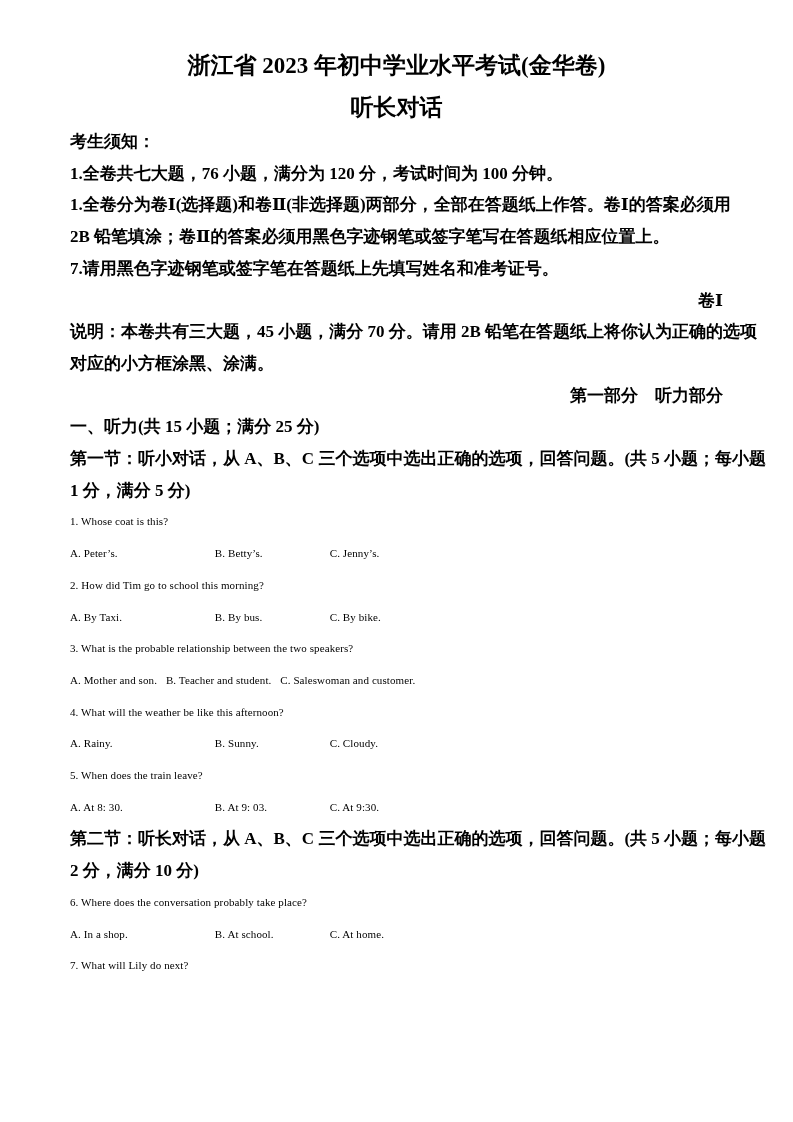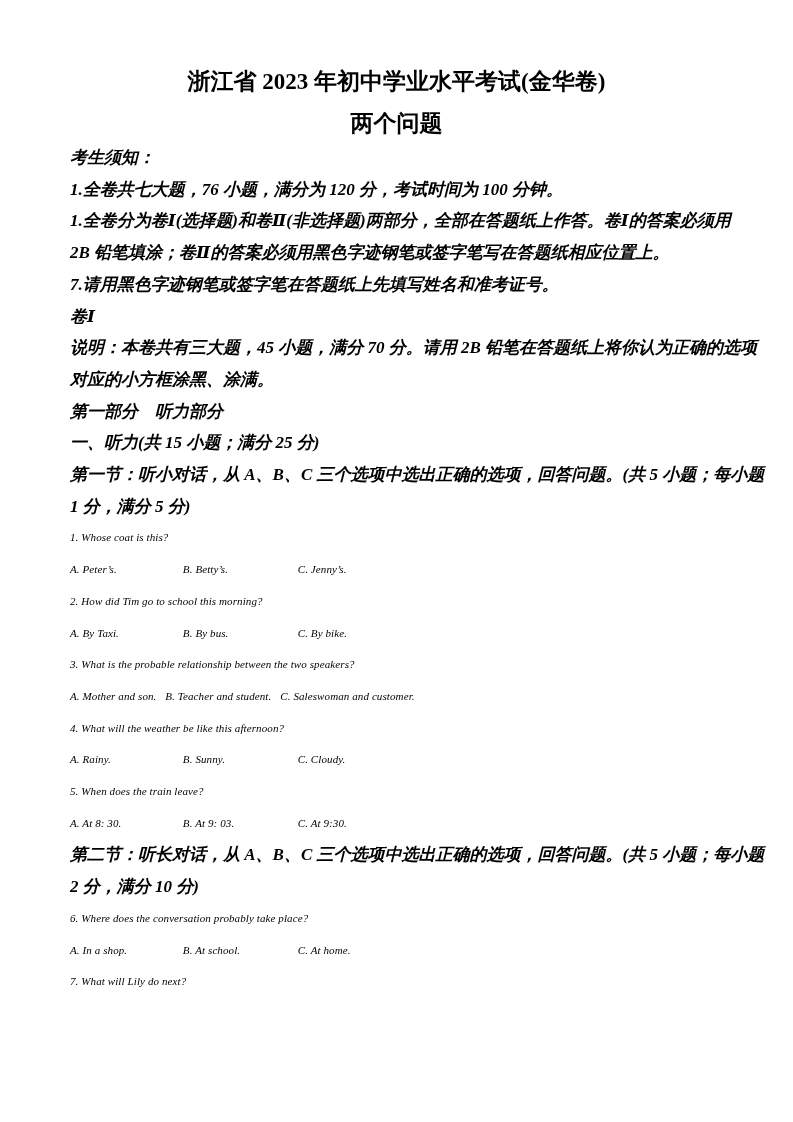--- a/index.html
+++ b/index.html
@@ -5,57 +5,57 @@
   html, body { margin: 0; padding: 0; background: #ffffff; }
   body {
     width: 793px; height: 1122px;
     color: #000;
     font-family: "Liberation Serif", "DejaVu Serif", serif;
     overflow: hidden;
   }
   .page {
     box-sizing: border-box;
     width: 793px; height: 1122px;
-    padding: 64px 70px 0 70px;
+    padding: 48px 70px 0 70px;
     background: #ffffff;
   }
   .title, .subtitle {
     font-size: 23px;
     font-weight: bold;
     text-align: center;
     line-height: 36px;
     margin: 0;
     white-space: nowrap;
   }
   .subtitle { margin-top: 6px; }
-  .body-block { margin: 0; font-style: italic; }
+  .body-block { margin: 0; }
   .line {
     font-size: 17px;
     font-weight: bold;
     line-height: 31.7px;
     white-space: nowrap;
   }
-  .center { text-align: left; }
+  .center { text-align: right; }
   .en {
     font-weight: normal;
     font-size: 11px;
     letter-spacing: 0.1px;
   }
   .tab { display: inline-block; }
   .w1 { width: 110px; }
-  .w2 { width: 112px; }
+  .w2 { width: 112px; margin-left: 32px; }
   .gap { margin-right: 6px; }
 </style>
 </head>
 <body>
 
 <div class="page">
 
   <h1 class="title">浙江省 2023 年初中学业水平考试(金华卷)</h1>
-  <h2 class="subtitle">两个问题</h2>
+  <h2 class="subtitle">听长对话</h2>
 
   <div class="body-block">
 
     <div class="line">考生须知：</div>
     <div class="line">1.全卷共七大题，76 小题，满分为 120 分，考试时间为 100 分钟。</div>
     <div class="line">1.全卷分为卷Ⅰ(选择题)和卷Ⅱ(非选择题)两部分，全部在答题纸上作答。卷Ⅰ的答案必须用</div>
     <div class="line">2B 铅笔填涂；卷Ⅱ的答案必须用黑色字迹钢笔或签字笔写在答题纸相应位置上。</div>
     <div class="line">7.请用黑色字迹钢笔或签字笔在答题纸上先填写姓名和准考证号。</div>
 
     <div class="line center">卷Ⅰ</div>

